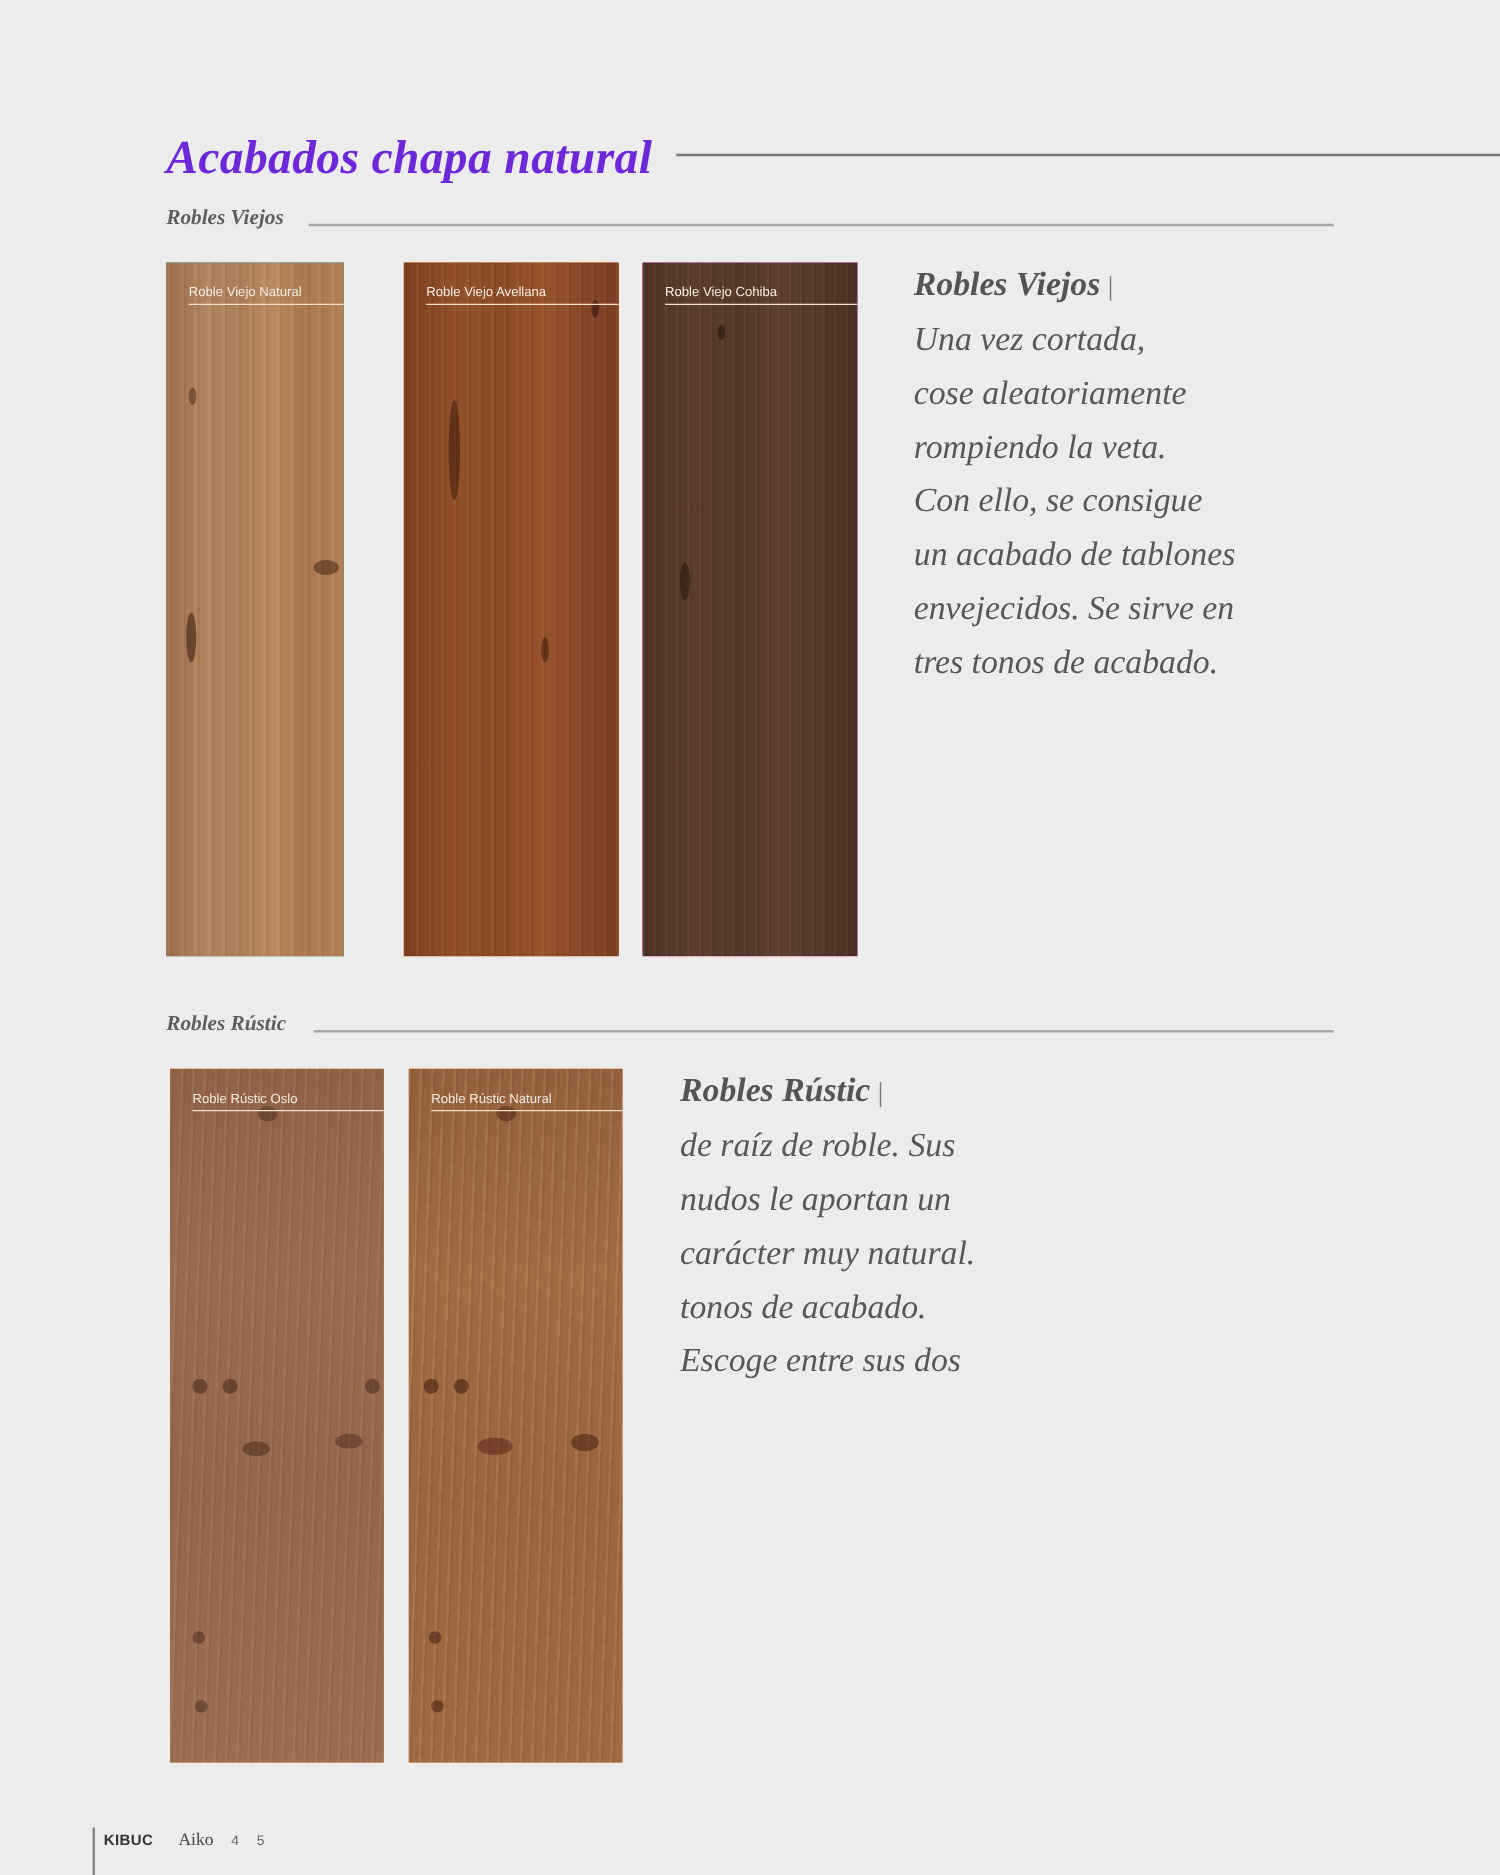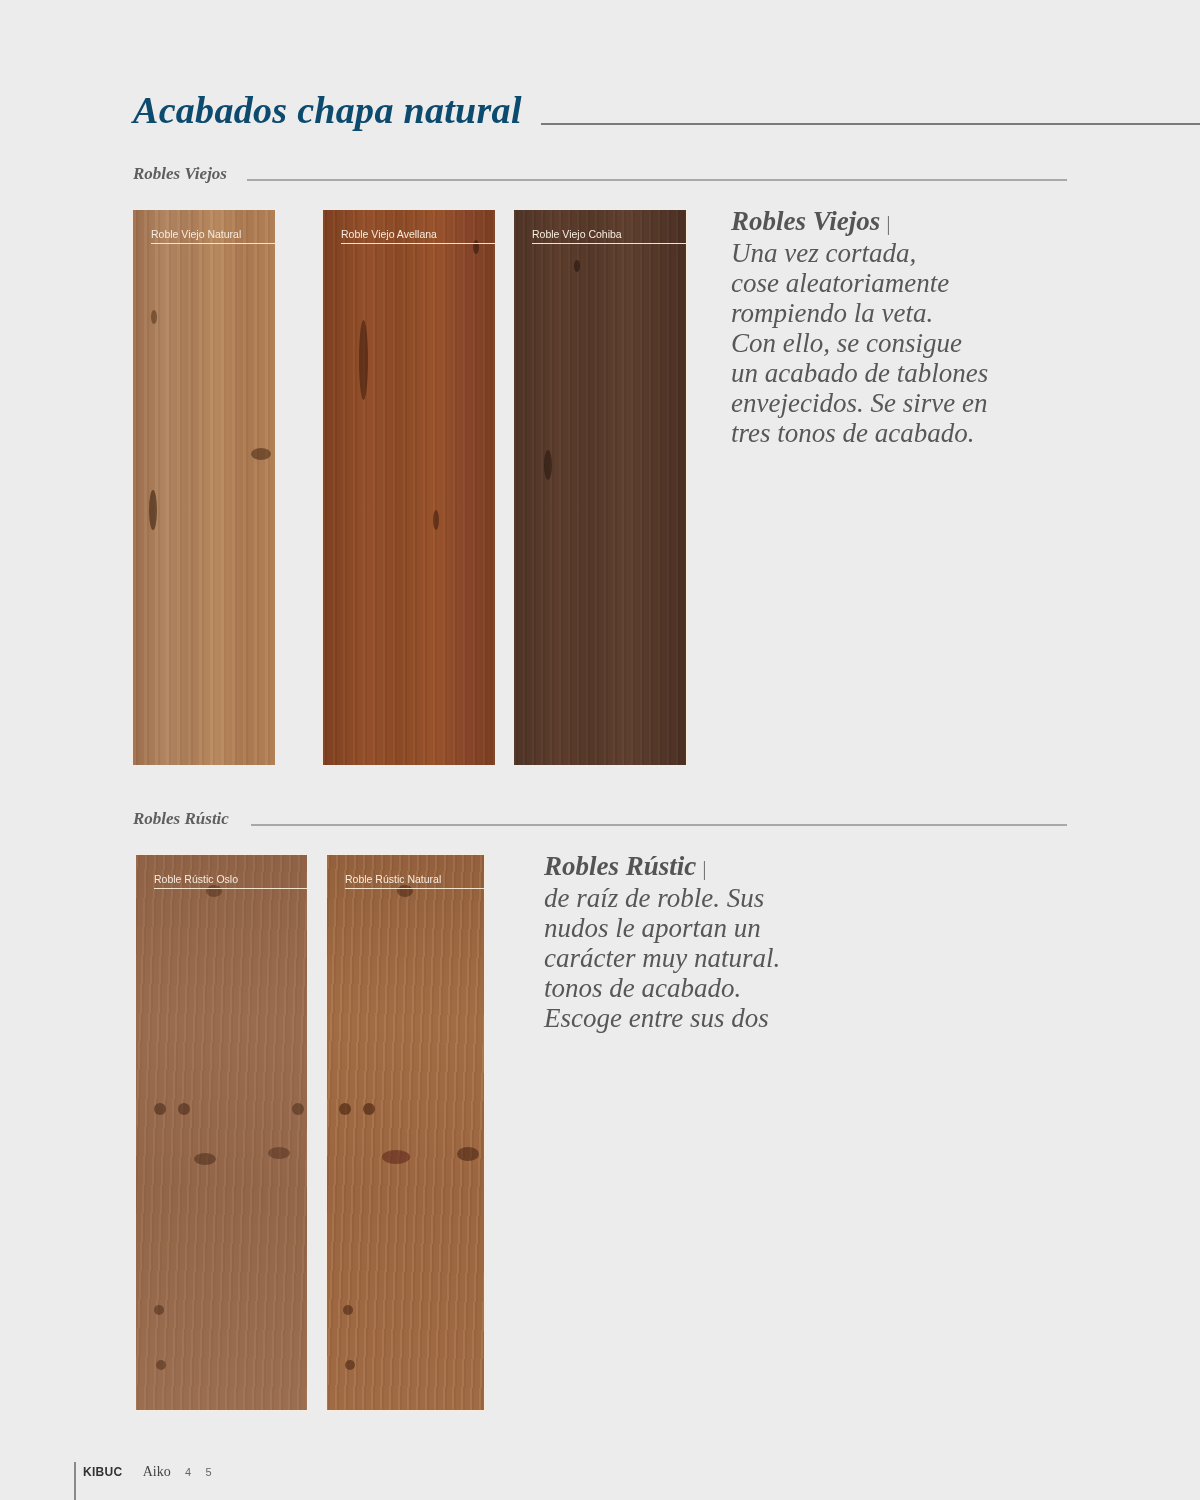--- a/index.html
+++ b/index.html
@@ -3,22 +3,22 @@
 <meta charset="utf-8">
 <style>
   html, body { margin: 0; padding: 0; }
   body {
     width: 1200px; height: 1500px; position: relative; overflow: hidden;
     background: #ebeceb;
     font-family: "Liberation Serif", "DejaVu Serif", serif;
     color: #575757;
   }
   .title {
-    position: absolute; left: 133px; top: 88px;
-    font-size: 38px; font-style: italic; font-weight: bold; color: #0c4a6e;
+    position: absolute; left: 133px; top: 104px;
+    font-size: 38px; font-style: italic; font-weight: bold; color: #6d28d9;
     letter-spacing: 0.3px; white-space: nowrap;
   }
   .title-rule {
     position: absolute; left: 541px; top: 123px; width: 659px; height: 2px; background: #7a7a7a;
   }
   .section-label {
     position: absolute; font-size: 17px; font-style: italic; font-weight: bold; color: #5e5e5e;
     white-space: nowrap;
   }
   .section-rule { position: absolute; height: 2px; background: #a8a8a8; }
@@ -30,21 +30,21 @@
   .panel-label {
     position: absolute; left: 18px; top: 18px; right: 0;
     font-family: "Liberation Sans", "DejaVu Sans", sans-serif;
     font-size: 10.5px; color: #f6ecdf; padding-bottom: 3px;
     border-bottom: 1px solid #f3e2cc; white-space: nowrap;
   }
   .grain { position: absolute; inset: 0; }
   .knot { position: absolute; border-radius: 50%; }
 
   .desc {
-    position: absolute; font-size: 27px; line-height: 30px; color: #575757;
+    position: absolute; font-size: 27px; line-height: 43px; color: #575757;
   }
   .desc .head { font-style: italic; font-weight: bold; color: #545454; }
   .desc .bar { font-style: normal; font-weight: normal; color: #777; margin-left: 6px; font-size: 22px; }
   .desc .body-line { display: block; font-style: italic; }
 
   .footer-rule { position: absolute; left: 74px; top: 1462px; width: 2px; height: 38px; background: #8a8a8a; }
   .footer {
     position: absolute; left: 83px; top: 1464px; font-size: 13px; color: #555; white-space: nowrap;
   }
   .footer .brand { font-family: "Liberation Sans", "DejaVu Sans", sans-serif; font-weight: bold; font-size: 12px; color: #333; letter-spacing: 0.3px; }
@@ -112,21 +112,21 @@
   <div class="knot" style="left:42px; top:248px; width:12px; height:12px; background:rgba(60,30,15,0.5);"></div>
   <div class="knot" style="left:156px; top:248px; width:12px; height:12px; background:rgba(60,30,15,0.45);"></div>
   <div class="knot" style="left:58px; top:298px; width:22px; height:12px; background:rgba(60,30,15,0.45);"></div>
   <div class="knot" style="left:132px; top:292px; width:22px; height:12px; background:rgba(60,30,15,0.4);"></div>
   <div class="knot" style="left:18px; top:450px; width:10px; height:10px; background:rgba(60,30,15,0.45);"></div>
   <div class="knot" style="left:20px; top:505px; width:10px; height:10px; background:rgba(60,30,15,0.45);"></div>
   <div class="knot" style="left:70px; top:30px; width:16px; height:12px; background:rgba(60,30,15,0.4);"></div>
   <div class="panel-label">Roble Rústic Oslo</div>
 </div>
 
-<div class="panel" style="left:327px; top:855px; width:157px; height:555px; background:#9a6540;">
+<div class="panel" style="left:327px; top:855px; width:171px; height:555px; background:#9a6540;">
   <div class="grain" style="background:
     repeating-linear-gradient(92deg, rgba(255,220,170,0.1) 0 2px, rgba(70,35,10,0.07) 2px 4px, rgba(0,0,0,0) 4px 9px),
     linear-gradient(180deg, #93603d 0%, #a26d45 30%, #9a6540 60%, #a06a44 100%);"></div>
   <div class="knot" style="left:12px; top:248px; width:12px; height:12px; background:rgba(60,25,10,0.55);"></div>
   <div class="knot" style="left:36px; top:248px; width:12px; height:12px; background:rgba(60,25,10,0.55);"></div>
   <div class="knot" style="left:55px; top:295px; width:28px; height:14px; background:rgba(90,35,25,0.55);"></div>
   <div class="knot" style="left:130px; top:292px; width:22px; height:14px; background:rgba(60,25,10,0.5);"></div>
   <div class="knot" style="left:16px; top:450px; width:10px; height:10px; background:rgba(60,25,10,0.5);"></div>
   <div class="knot" style="left:18px; top:505px; width:10px; height:10px; background:rgba(60,25,10,0.5);"></div>
   <div class="knot" style="left:70px; top:30px; width:16px; height:12px; background:rgba(60,25,10,0.45);"></div>

